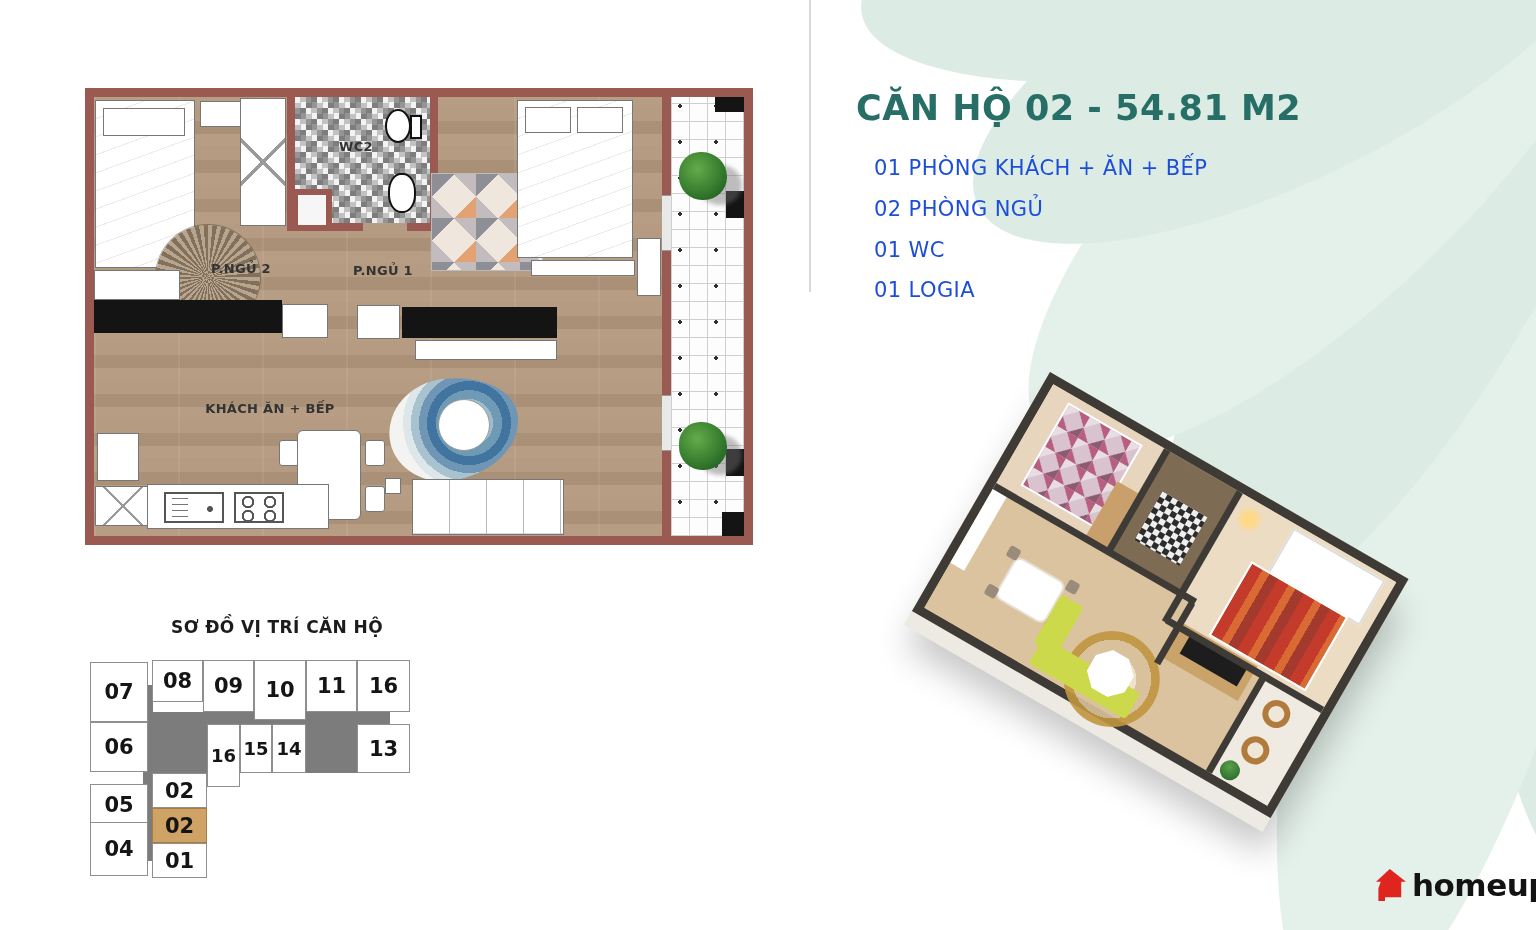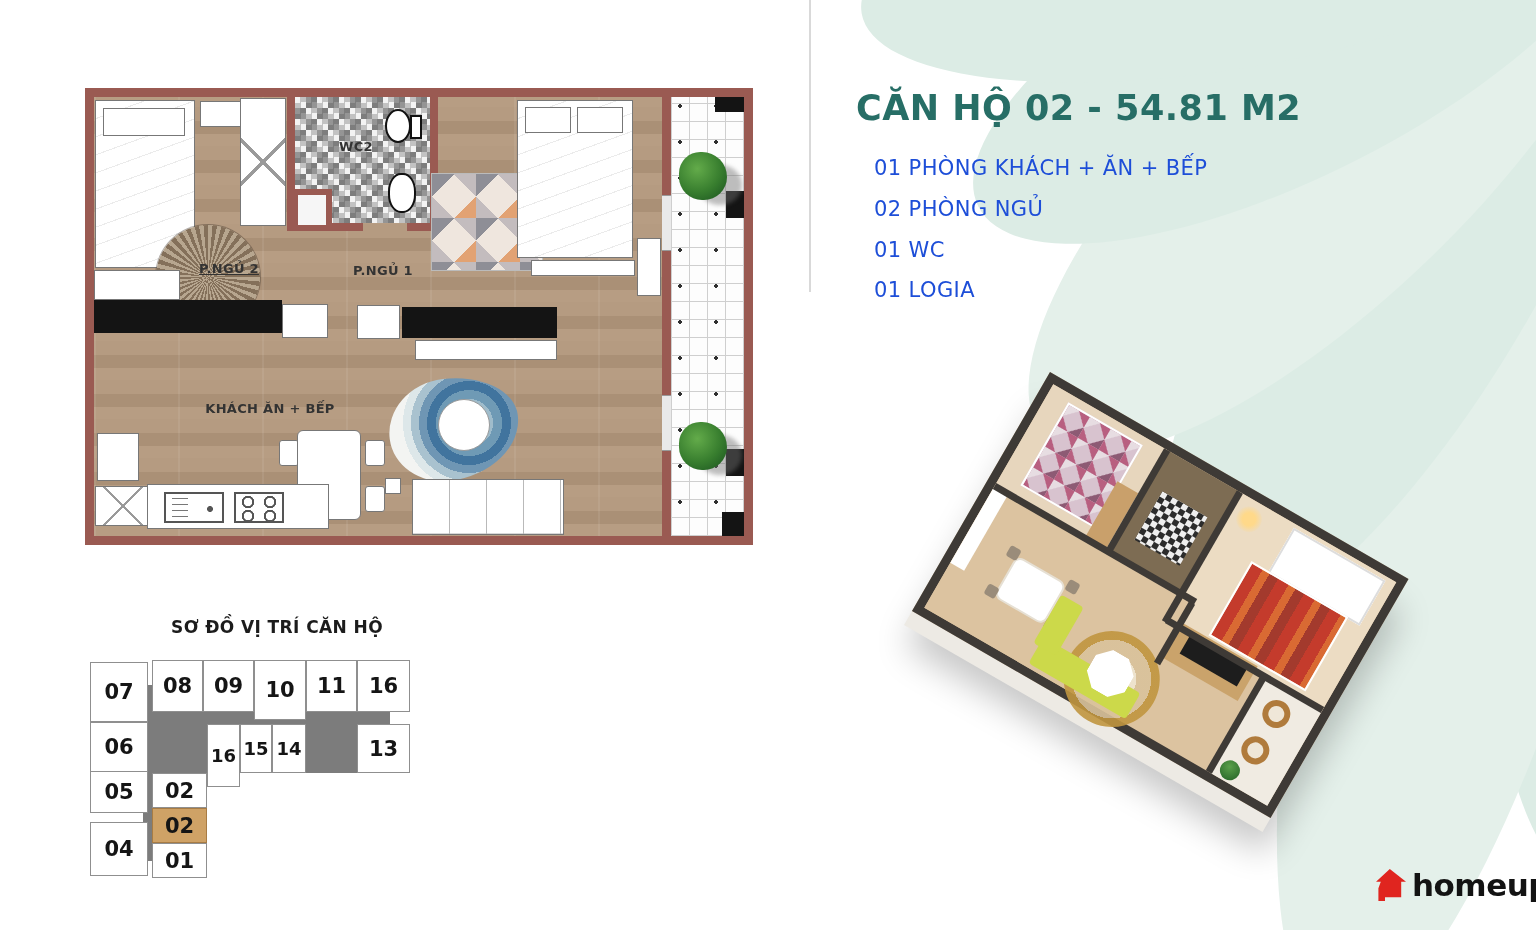--- a/index.html
+++ b/index.html
@@ -152,21 +152,21 @@
   <div class="fixture" style="left:316px;top:18px;width:12px;height:24px;"></div>
   <div class="fixture" style="left:294px;top:76px;width:28px;height:40px;border-radius:46%;"></div>
   <div class="plabel" style="left:212px;top:42px;width:60px;margin-left:20px;">WC2</div>
 
   <div class="white-box sketch" style="left:1px;top:3px;width:100px;height:168px;"></div>
   <div class="white-box" style="left:9px;top:11px;width:82px;height:28px;"></div>
   <div class="white-box" style="left:106px;top:4px;width:42px;height:26px;"></div>
   <div class="white-box xpat" style="left:146px;top:1px;width:46px;height:128px;"></div>
   <div class="fanrug"></div>
   <div class="white-box" style="left:0;top:173px;width:86px;height:30px;"></div>
-  <div class="plabel" style="left:90px;top:164px;width:90px;text-decoration:underline;">P.NGỦ 2</div>
+  <div class="plabel" style="left:102px;top:164px;width:90px;">P.NGỦ 2</div>
 
   <div class="blk" style="left:0;top:203px;width:188px;height:33px;"></div>
   <div class="white-box" style="left:188px;top:207px;width:46px;height:34px;"></div>
   <div class="white-box" style="left:263px;top:208px;width:43px;height:34px;"></div>
   <div class="blk" style="left:308px;top:210px;width:155px;height:31px;"></div>
   <div class="white-box" style="left:321px;top:243px;width:142px;height:20px;"></div>
 
   <div class="argyle"></div>
   <div class="white-box sketch" style="left:423px;top:3px;width:116px;height:158px;"></div>
   <div class="white-box" style="left:431px;top:10px;width:46px;height:26px;"></div>
@@ -202,24 +202,24 @@
 <div class="diagram">
   <div id="diagram-title">SƠ ĐỒ VỊ TRÍ CĂN HỘ</div>
 
   <div class="gray" style="left:58px;top:70px;width:10px;height:176px;"></div>
   <div class="gray" style="left:58px;top:97px;width:247px;height:12px;"></div>
   <div class="gray" style="left:67px;top:109px;width:55px;height:49px;"></div>
   <div class="gray" style="left:221px;top:109px;width:51px;height:49px;"></div>
 
   <div class="cell" style="left:5px;top:47px;width:58px;height:60px;">07</div>
   <div class="cell" style="left:5px;top:107px;width:58px;height:50px;">06</div>
-  <div class="cell" style="left:5px;top:156px;width:58px;height:42px;">05</div>
+  <div class="cell" style="left:5px;top:169px;width:58px;height:42px;">05</div>
   <div class="cell" style="left:5px;top:207px;width:58px;height:54px;">04</div>
 
-  <div class="cell" style="left:67px;top:45px;width:51px;height:52px;">08</div>
+  <div class="cell" style="left:67px;top:45px;width:51px;height:42px;">08</div>
   <div class="cell" style="left:118px;top:45px;width:51px;height:52px;">09</div>
   <div class="cell" style="left:169px;top:45px;width:52px;height:60px;">10</div>
   <div class="cell" style="left:221px;top:45px;width:51px;height:52px;">11</div>
   <div class="cell" style="left:272px;top:45px;width:53px;height:52px;">16</div>
 
   <div class="cell sm" style="left:122px;top:109px;width:33px;height:63px;">16</div>
   <div class="cell sm" style="left:155px;top:109px;width:32px;height:49px;">15</div>
   <div class="cell sm" style="left:187px;top:109px;width:34px;height:49px;">14</div>
   <div class="cell" style="left:272px;top:109px;width:53px;height:49px;">13</div>
 

